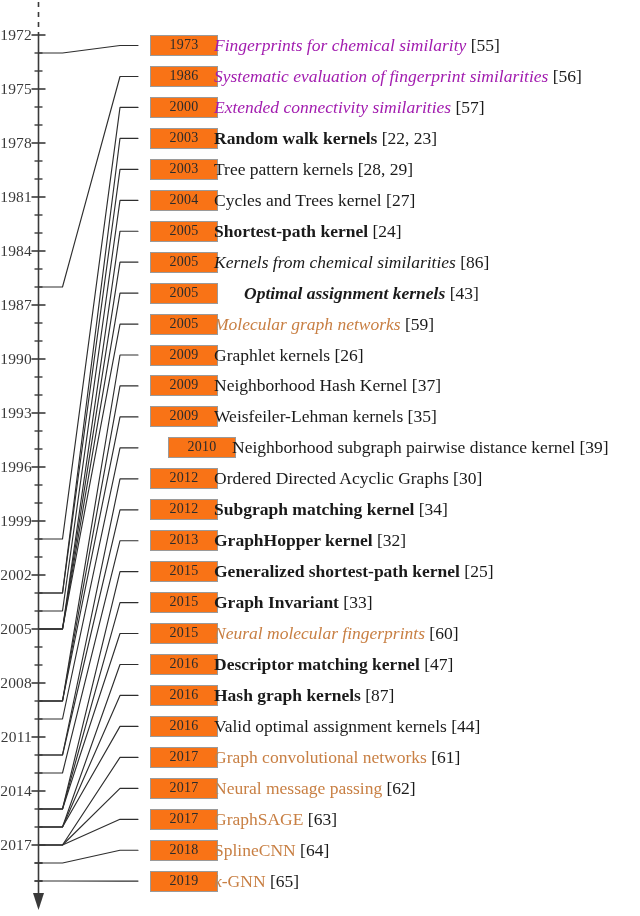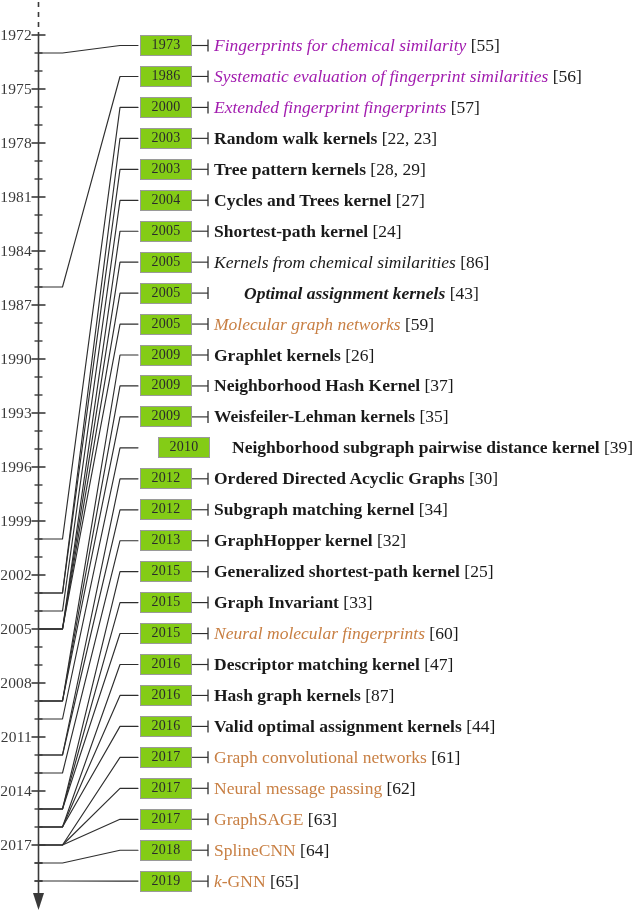--- a/index.html
+++ b/index.html
@@ -28,27 +28,27 @@
   .ytickwrap{position:absolute;left:0;width:32px;text-align:right;}
 
   
   .row{
     position:absolute;
     left:0;right:0;
     height:24px;
   }
   .ybox{
     position:absolute;
-    left:140px;
+    left:150px;
     top:0;
-    width:52px;
+    width:68px;
     height:21px;
     box-sizing:border-box;
     border:1.4px solid #9a9a9a;
-    background:#84cc16;
+    background:#f97316;
     color:#2b2b2b;
     font-size:14px;
     line-height:18px;
     text-align:center;
     letter-spacing:0.3px;
   }
   .entry{
     position:absolute;
     left:214px;
     top:-1px;
@@ -56,21 +56,21 @@
     line-height:23px;
     color:#1a1a1a;
     white-space:nowrap;
   }
   .entry .ttl{}
   .entry .ref{color:#1a1a1a;}
 
   
   .s-gray  .ttl{color:#a21caf;font-style:italic;font-weight:400;}
   .s-bold  .ttl{font-weight:700;}
-  .s-plain .ttl{font-weight:700;}
+  .s-plain .ttl{font-weight:400;}
   .s-italic .ttl{font-style:italic;font-weight:400;}
   .s-bolditalic .ttl{font-style:italic;font-weight:700;margin-left:30px;}
   .s-orange-italic .ttl{color:#c87f43;font-style:italic;font-weight:400;}
   .s-orange .ttl{color:#c87f43;font-weight:400;}
   .s-orange .ref,.s-orange-italic .ref{color:#1a1a1a;}
   .s-gray .ref{color:#1a1a1a;text-align:right;}
   .kital{font-style:italic;}
 </style>
 </head>
 <body>
@@ -269,21 +269,21 @@
       <div class="row" style="top: 35px;">
         <div class="ybox">1973</div>
         <div class="entry s-gray"><span class="ttl">Fingerprints for chemical similarity</span> <span class="ref">[55]</span></div>
       </div>
       <div class="row" style="top: 65.95px;">
         <div class="ybox">1986</div>
         <div class="entry s-gray"><span class="ttl">Systematic evaluation of fingerprint similarities</span> <span class="ref">[56]</span></div>
       </div>
       <div class="row" style="top: 96.9px;">
         <div class="ybox">2000</div>
-        <div class="entry s-gray"><span class="ttl">Extended fingerprint fingerprints</span> <span class="ref">[57]</span></div>
+        <div class="entry s-gray"><span class="ttl">Extended connectivity similarities</span> <span class="ref">[57]</span></div>
       </div>
       <div class="row" style="top: 127.85px;">
         <div class="ybox">2003</div>
         <div class="entry s-bold"><span class="ttl">Random walk kernels</span> <span class="ref">[22, 23]</span></div>
       </div>
       <div class="row" style="top: 158.8px;">
         <div class="ybox">2003</div>
         <div class="entry s-plain"><span class="ttl">Tree pattern kernels</span> <span class="ref">[28, 29]</span></div>
       </div>
       <div class="row" style="top: 189.75px;">

